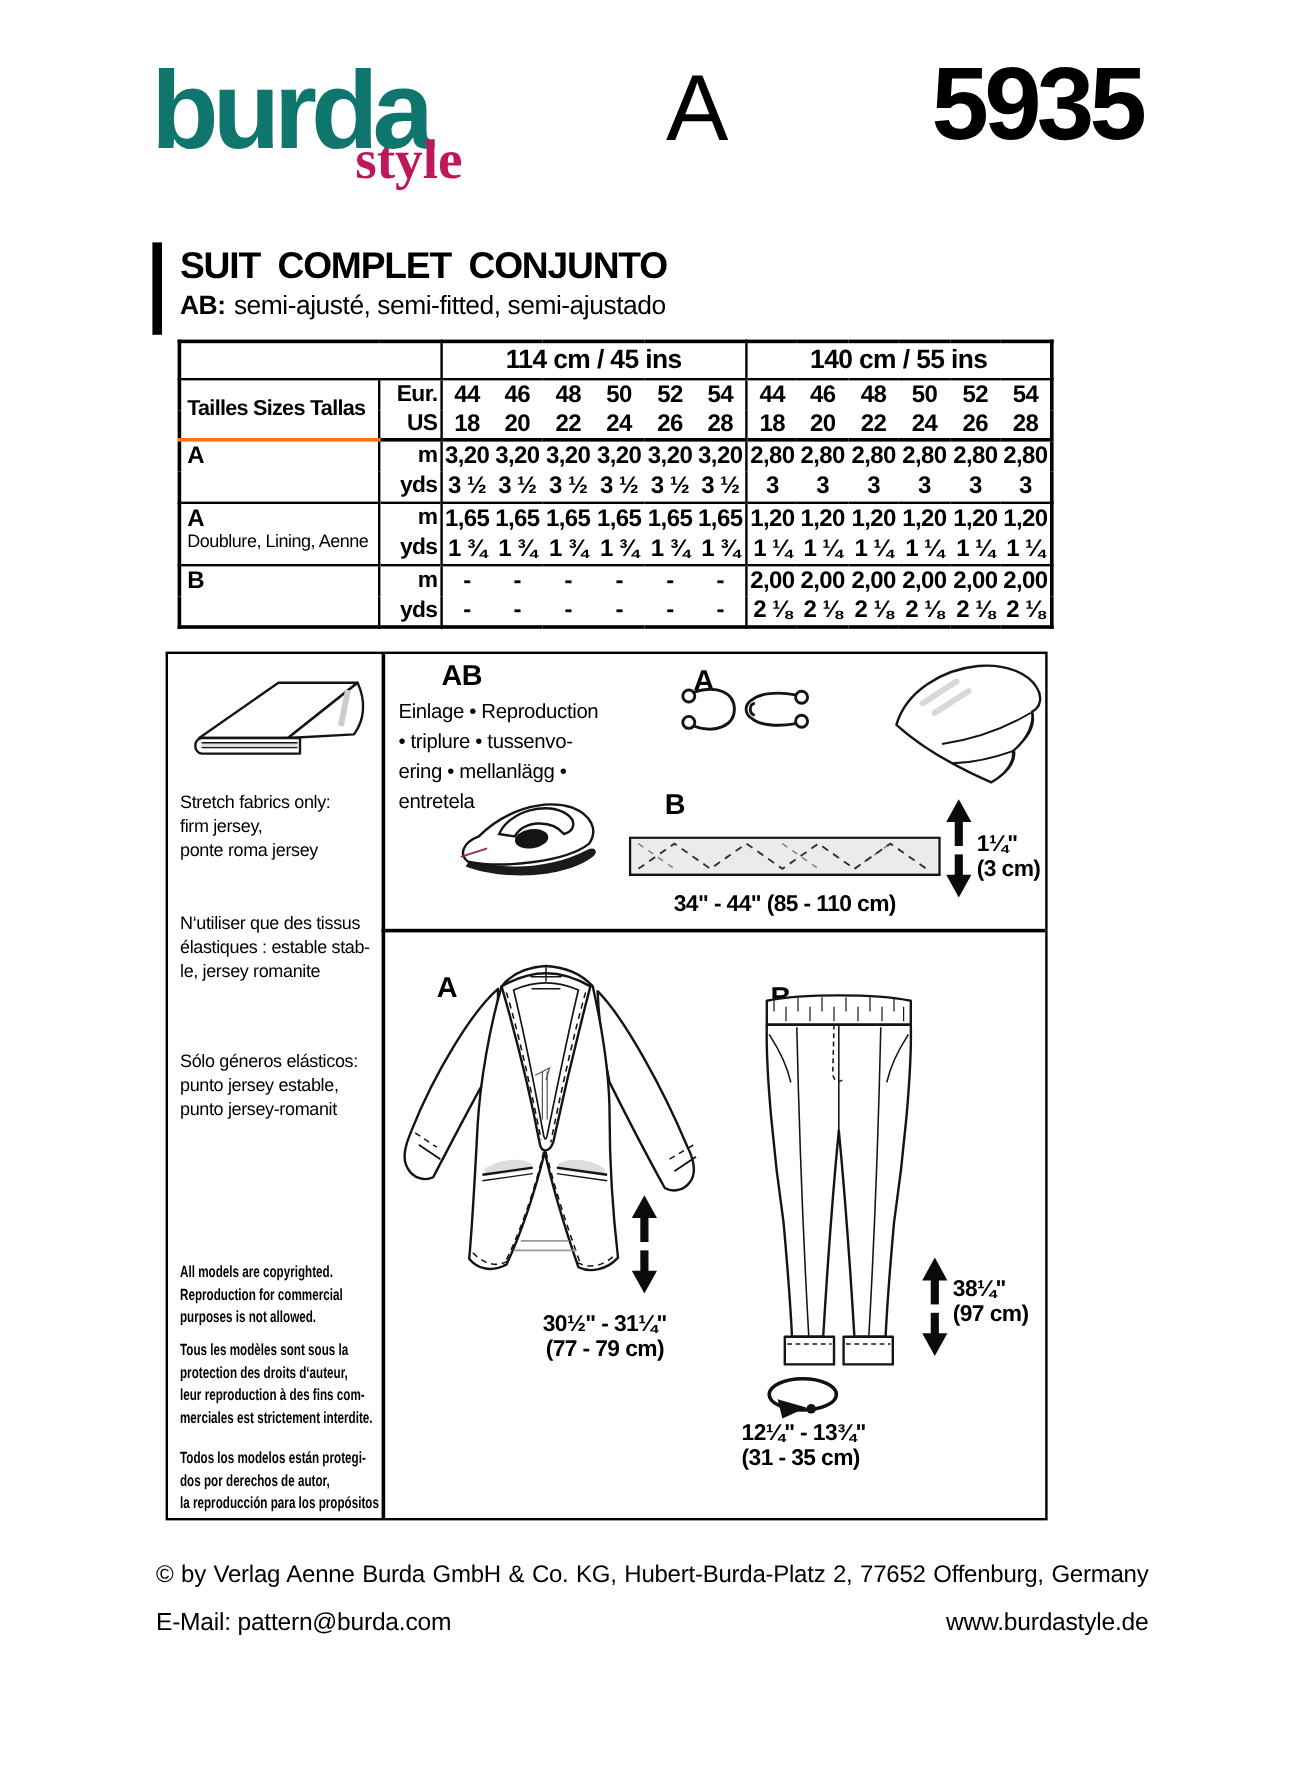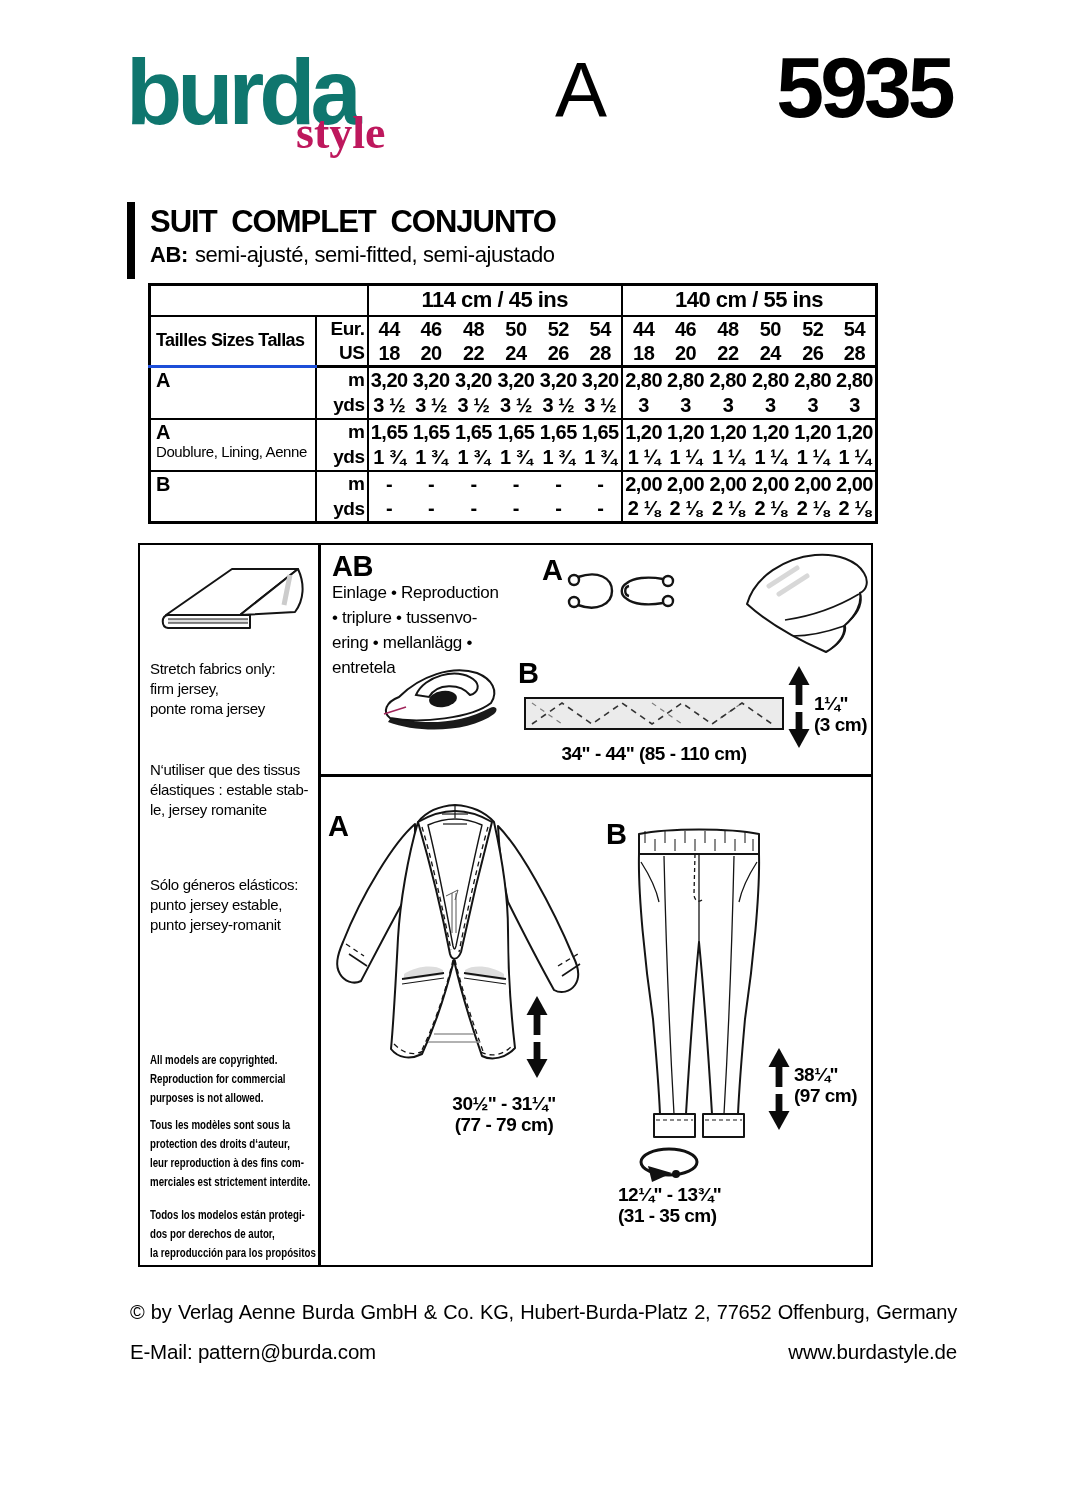--- a/index.html
+++ b/index.html
@@ -25,21 +25,21 @@
   .subtitle b { font-weight:700; margin-right:7px; }
 
   
   .yardage { position:absolute; left:148px; top:283px; width:730px; border-collapse:collapse;
              table-layout:fixed; border:3px solid #000; }
   .yardage td { padding:0; height:26px; text-align:center; font-weight:700; font-size:20px;
                 letter-spacing:-0.5px; }
   .yardage tr.groups td { height:31px; font-size:22px; border-bottom:2px solid #000; }
   .yardage .grp { border-left:2.5px solid #000; }
   .yardage .sizes-lbl { text-align:left; padding-left:5px; font-size:18px; letter-spacing:-0.6px;
-                border-bottom:3px solid #1d4ed8; }
+                border-bottom:3px solid #f97316; }
   .yardage .unit { text-align:right; padding-right:2px; font-size:19px;
                 border-left:2px solid #000; border-right:2px solid #000; }
   .yardage #row-us td { border-bottom:3px solid #000; height:25px; }
   .yardage .gs { border-left:2.5px solid #000; }
   .yardage tr.rt td { border-top:2.5px solid #000; }
   .yardage .lbl { text-align:left; padding-left:5px; vertical-align:top; }
   .yardage .lblmain { font-size:20px; line-height:24px; font-weight:700; }
   .yardage .lblsub { font-size:15px; font-weight:400; line-height:16px; letter-spacing:-0.4px; }
 
   
@@ -49,21 +49,21 @@
   .hdiv { position:absolute; left:178px; right:0; top:229px; height:2.5px; background:#000; }
 
   .leftcol { position:absolute; left:0; top:0; width:178px; height:100%; }
   .txt { position:absolute; font-size:15px; line-height:20px; letter-spacing:-0.3px; width:168px;margin-top:20px; }
   .copy { position:absolute; font-weight:700; font-size:13.5px; line-height:19px;
           transform:scaleX(0.72); transform-origin:0 0; white-space:nowrap; }
 
   .notions { position:absolute; left:180px; top:0; right:0; height:229px; }
   .garments { position:absolute; left:180px; top:231px; right:0; bottom:0; }
 
-  .glabel { position:absolute; font-weight:700; font-size:29px; letter-spacing:-0.5px; }
+  .glabel { position:absolute; font-weight:700; font-size:24px; letter-spacing:-0.5px;margin-left:36px; }
   .iface { position:absolute; font-size:17px; line-height:25px; letter-spacing:-0.3px; }
   .dim { position:absolute; font-weight:700; font-size:19px; line-height:21px; letter-spacing:-0.5px; }
   .dim.c { text-align:center; }
   .absv { position:absolute; }
 
   
   .f1 { position:absolute; left:130px; top:1301px; width:827px; font-size:20px;
         letter-spacing:-0.2px; text-align:justify; text-align-last:justify; }
   .f2 { position:absolute; left:130px; top:1340px; width:827px; display:flex;
         justify-content:space-between; font-size:20.5px; letter-spacing:-0.2px; }

